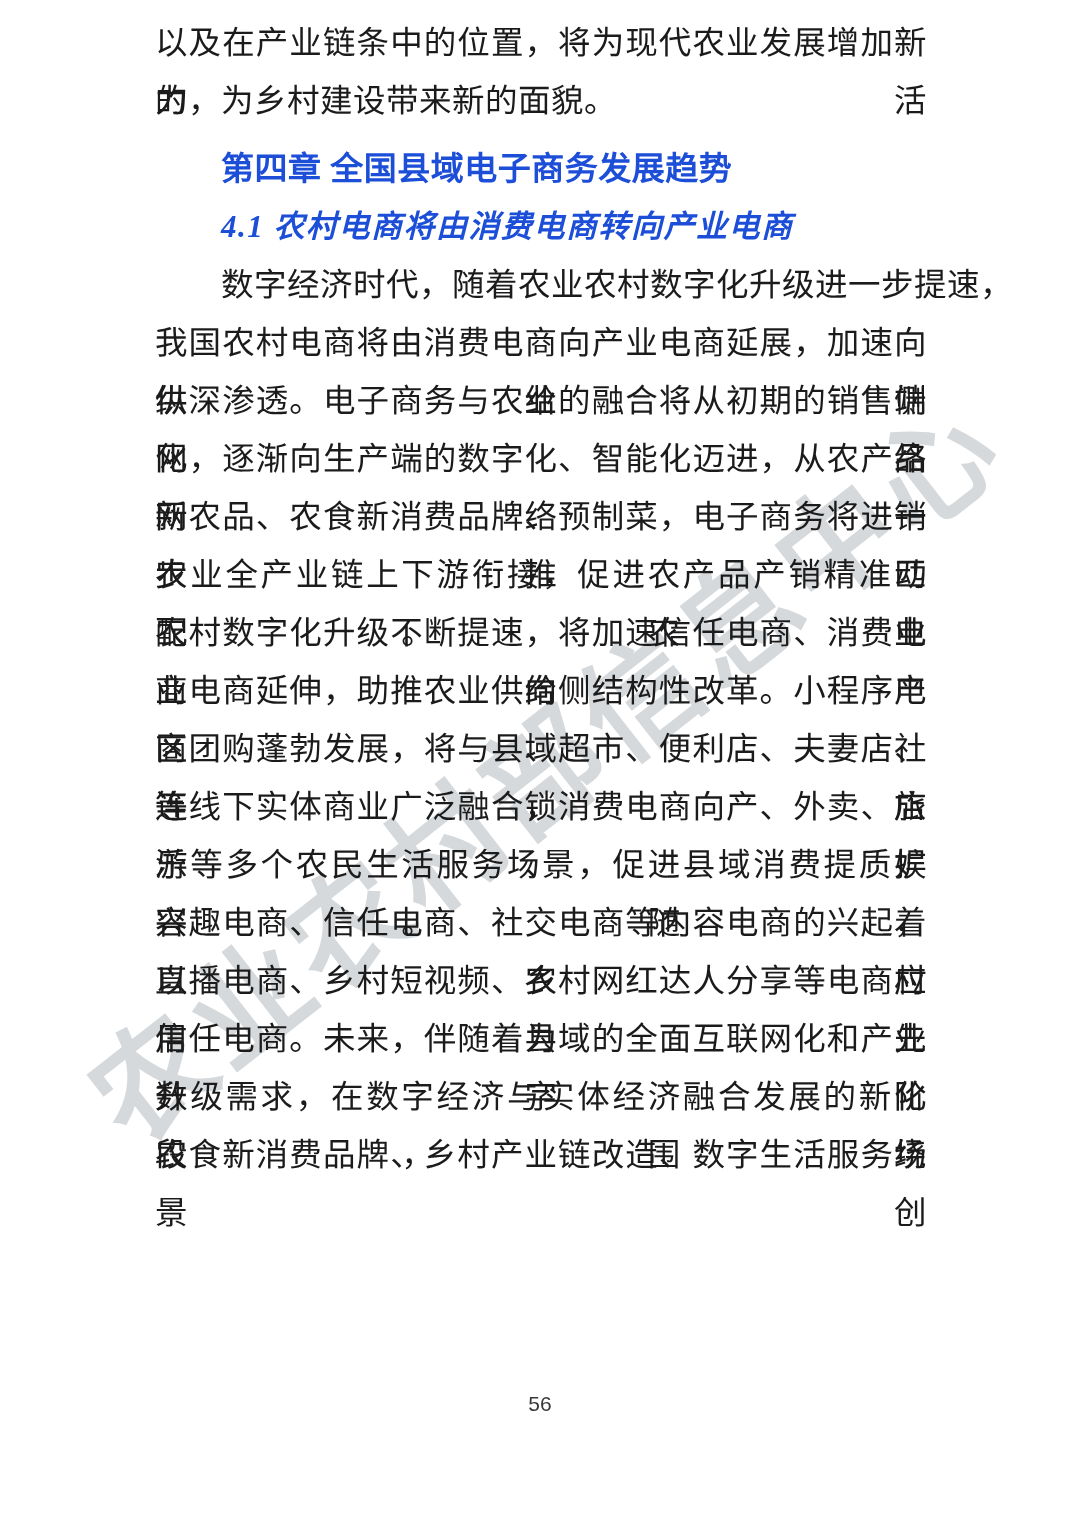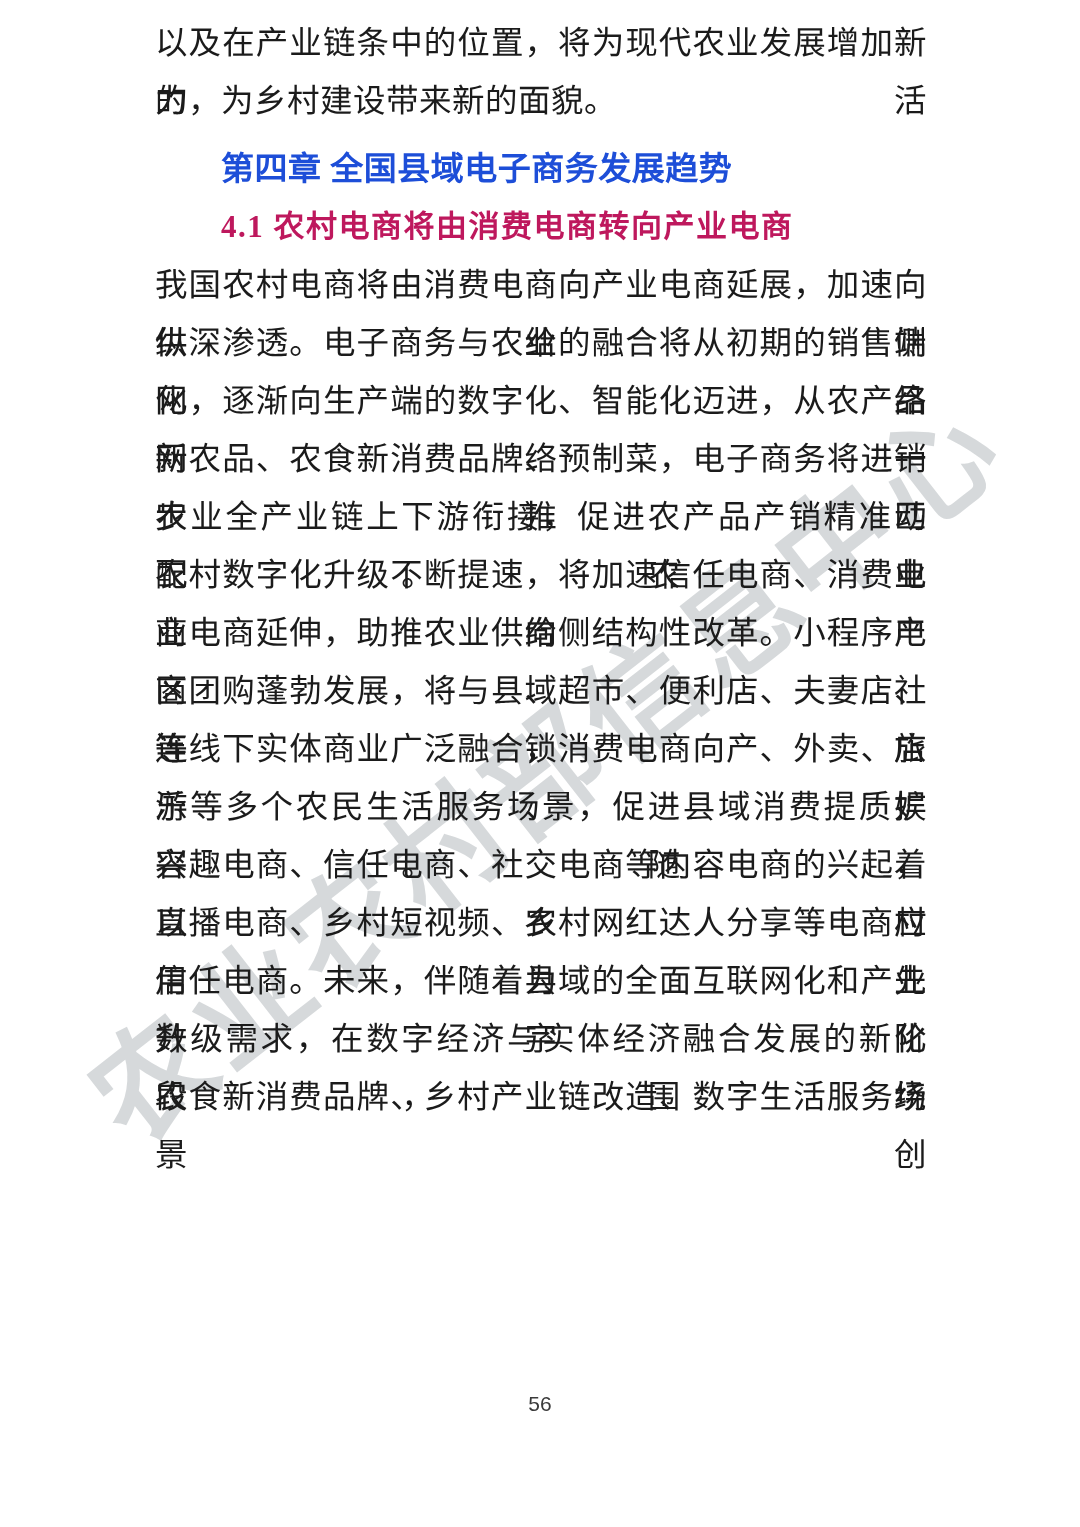--- a/index.html
+++ b/index.html
@@ -79,25 +79,26 @@
     letter-spacing: 0.5px;
     white-space: nowrap;
     font-family: "Liberation Serif", "DejaVu Serif", serif;
   }
   h3.section-heading {
     margin: 0;
     font-size: 31px;
     line-height: 58px;
     height: 58px;
     font-weight: 700;
-    color: #be185d;
+    color: #1d4ed8;
     text-indent: 66px;
     letter-spacing: 1.5px;
     white-space: nowrap;
     font-family: "Liberation Serif", "DejaVu Serif", serif;
+    font-style: italic;
   }
 
   .spacer-10 { height: 10px; }
   .spacer-14 { height: 14px; }
 
   
   .page-number {
     position: absolute;
     left: 0;
     right: 0;
@@ -124,20 +125,21 @@
 
     <div class="body-line justify">以及在产业链条中的位置，将为现代农业发展增加新的活</div>
     <div class="body-line last">力，为乡村建设带来新的面貌。</div>
 
     <div class="spacer-10"></div>
 
     <h2 class="chapter-heading">第四章 全国县域电子商务发展趋势</h2>
 
     <h3 class="section-heading">4.1 农村电商将由消费电商转向产业电商</h3>
 
+    <div class="body-line last">　　数字经济时代，随着农业农村数字化升级进一步提速，</div>
     <div class="body-line justify">我国农村电商将由消费电商向产业电商延展，加速向供给侧</div>
     <div class="body-line justify">纵深渗透。电子商务与农业的融合将从初期的销售端网络</div>
     <div class="body-line justify">化，逐渐向生产端的数字化、智能化迈进，从农产品网络销</div>
     <div class="body-line justify">新农品、农食新消费品牌、预制菜，电子商务将进一步推动</div>
     <div class="body-line justify">农业全产业链上下游衔接，促进农产品产销精准匹配。农业</div>
     <div class="body-line justify">农村数字化升级不断提速，将加速信任电商、消费电商向产</div>
     <div class="body-line justify">业电商延伸，助推农业供给侧结构性改革。小程序电商、社</div>
     <div class="body-line justify">区团购蓬勃发展，将与县域超市、便利店、夫妻店、连锁店</div>
     <div class="body-line justify">等线下实体商业广泛融合，消费电商向产、外卖、旅游、娱</div>
     <div class="body-line justify">乐等多个农民生活服务场景，促进县域消费提质扩容。随着</div>

